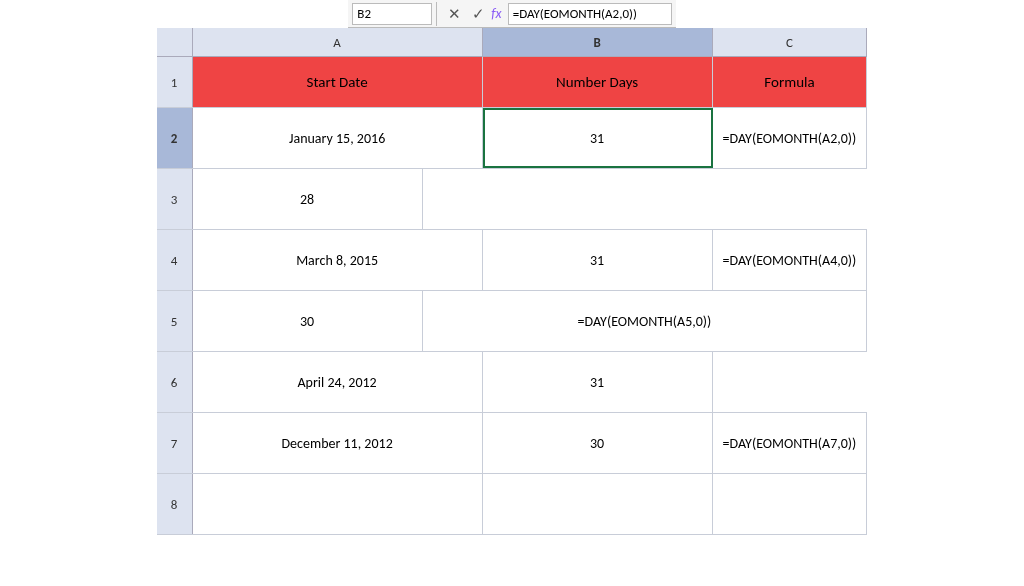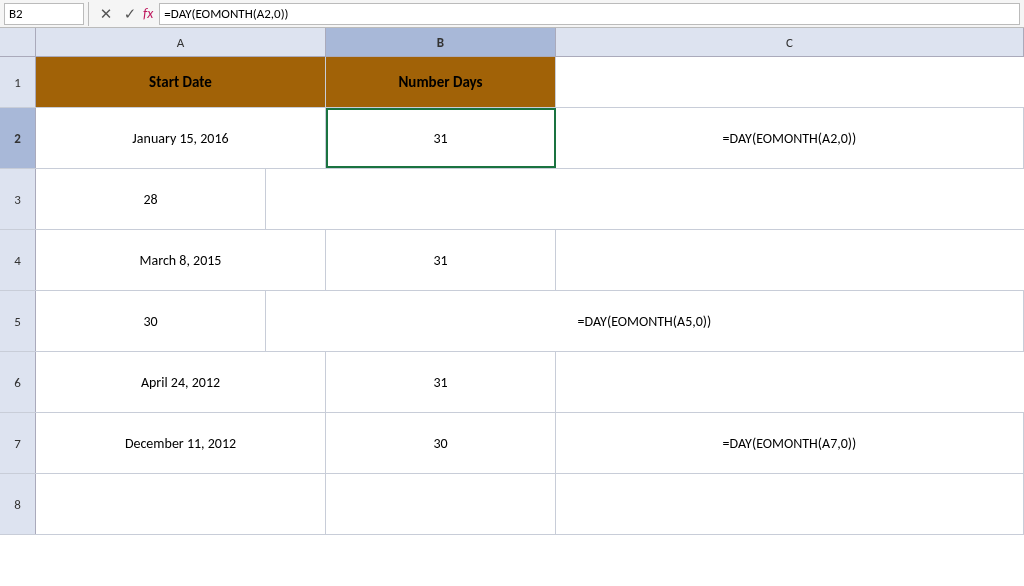--- a/index.html
+++ b/index.html
@@ -12,20 +12,21 @@
       width: 1024px;
       height: 586px;
       overflow: hidden;
     }
 
     .spreadsheet-wrapper {
       width: 100%;
       height: 100%;
       display: flex;
       flex-direction: column;
+      align-items: center;
     }
 
     
     .formula-bar {
       display: flex;
       align-items: center;
       height: 28px;
       border-bottom: 1px solid #bbb;
       background: #f5f5f5;
       padding: 0 4px;
@@ -60,21 +61,21 @@
     }
 
     .formula-icon {
       cursor: pointer;
       width: 18px;
       text-align: center;
     }
 
     .fx-label {
       font-style: italic;
-      color: #be185d;
+      color: #8b5cf6;
       font-size: 14px;
       margin-right: 6px;
     }
 
     .formula-input {
       flex: 1;
       height: 22px;
       border: none;
       background: #fff;
       border: 1px solid #bbb;
@@ -167,23 +168,23 @@
       align-items: center;
       justify-content: center;
       border-right: 1px solid #c8cdd8;
       padding: 4px 10px;
       height: 60px;
       font-size: 14px;
     }
 
     .cell.header-cell {
       height: 50px;
-      font-weight: bold;
+      font-weight: normal;
       font-size: 15px;
-      background: #a16207;
+      background: #ef4444;
     }
 
     .cell-a { width: 290px; min-width: 290px; }
     .cell-b { width: 230px; min-width: 230px; }
     .cell-c { flex: 1; }
 
     
     .header-data-row {
       display: flex;
       flex-direction: row;
@@ -222,36 +223,38 @@
       <div class="col-header col-b selected">B</div>
       <div class="col-header col-c">C</div>
     </div>
 
     <div class="data-rows">
 
       <div class="header-data-row">
         <div class="row-num header-row">1</div>
         <div class="cell cell-a header-cell">Start Date</div>
         <div class="cell cell-b header-cell">Number Days</div>
+        <div class="cell cell-c header-cell">Formula</div>
       </div>
 
     <div class="data-row">
           <div class="row-num selected-row">2</div>
           <div class="cell cell-a">January 15, 2016</div>
           <div class="cell cell-b cell-b2-selected">31</div>
           <div class="cell cell-c">=DAY(EOMONTH(A2,0))</div>
         </div>
         <div class="data-row">
           <div class="row-num">3</div>
           <div class="cell cell-b">28</div>
         </div>
         <div class="data-row">
           <div class="row-num">4</div>
           <div class="cell cell-a">March 8, 2015</div>
           <div class="cell cell-b">31</div>
+          <div class="cell cell-c">=DAY(EOMONTH(A4,0))</div>
         </div>
         <div class="data-row">
           <div class="row-num">5</div>
           <div class="cell cell-b">30</div>
           <div class="cell cell-c">=DAY(EOMONTH(A5,0))</div>
         </div>
         <div class="data-row">
           <div class="row-num">6</div>
           <div class="cell cell-a">April 24, 2012</div>
           <div class="cell cell-b">31</div>

